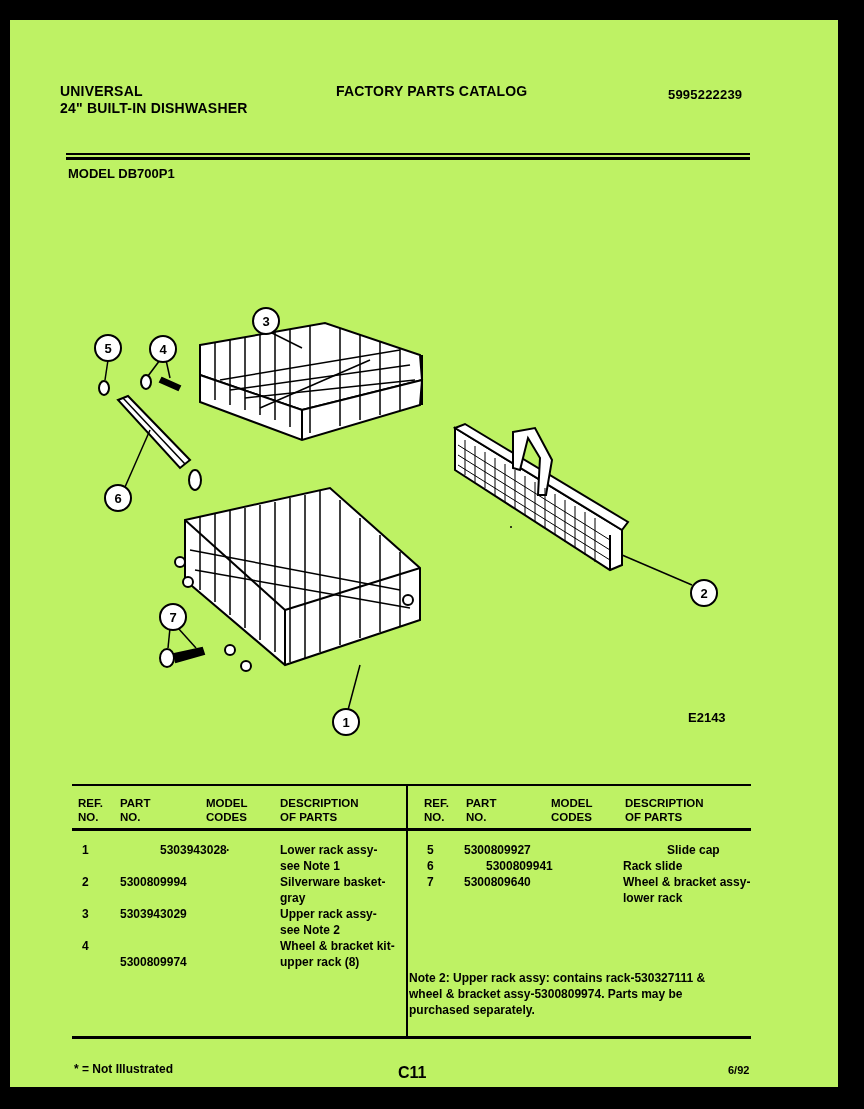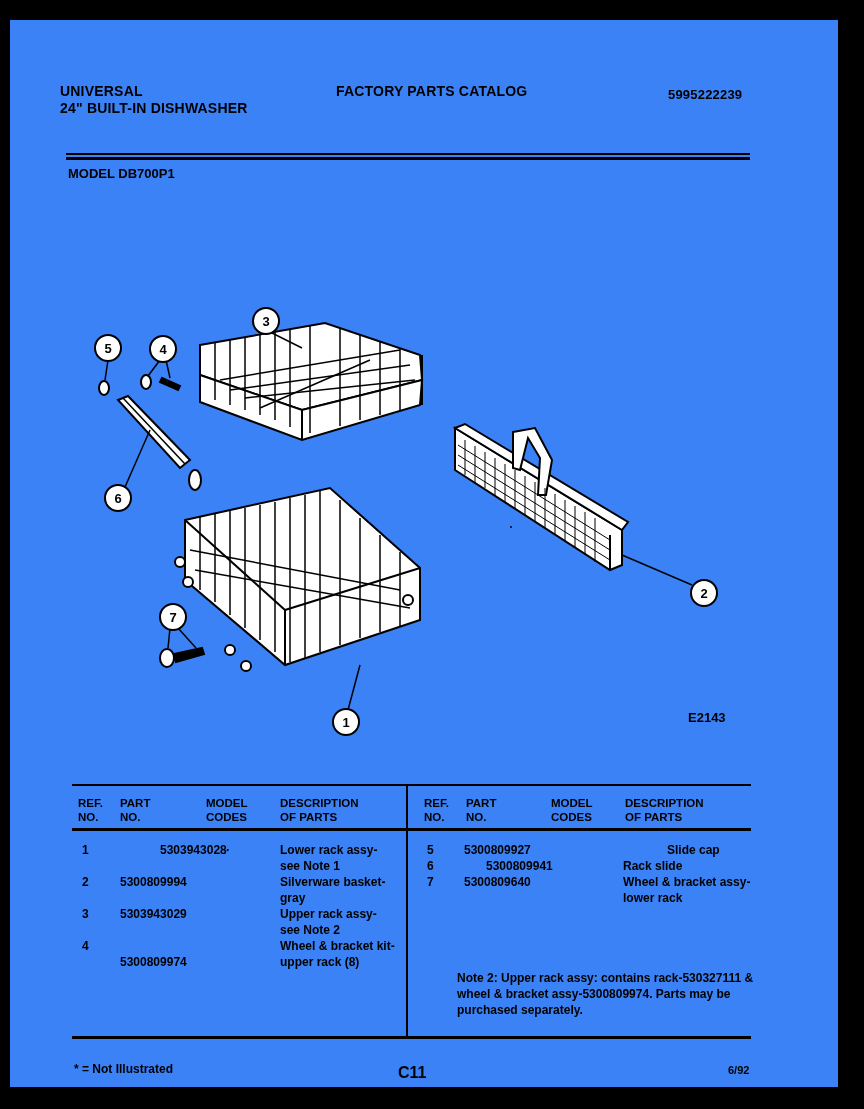--- a/index.html
+++ b/index.html
@@ -1,21 +1,21 @@
 <!DOCTYPE html>
 <html><head>
 <meta charset="utf-8">
 <style>
   html, body { margin: 0; padding: 0; }
   body {
     width: 864px; height: 1109px; background: #000; position: relative; overflow: hidden;
     font-family: "Liberation Sans", "DejaVu Sans", sans-serif; color: #000;
   }
   .page {
-    position: absolute; left: 10px; top: 20px; width: 828px; height: 1067px; background: #3b82f6;
+    position: absolute; left: 10px; top: 20px; width: 828px; height: 1067px; background: #bef264;
   }
   .hdr { position: absolute; font-weight: bold; font-size: 14px; letter-spacing: 0.2px; line-height: 17px; }
   .rule-thin { position: absolute; left: 56px; width: 684px; height: 2px; background: #000; }
   .rule-thick { position: absolute; left: 56px; width: 684px; height: 3px; background: #000; }
   .model { position: absolute; left: 58px; top: 146px; font-weight: bold; font-size: 13px; }
   .diagram { position: absolute; left: 60px; top: 270px; width: 720px; height: 470px; }
   .figcode { position: absolute; left: 678px; top: 690px; font-weight: bold; font-size: 13px; }
   .table-wrap { position: absolute; left: 62px; top: 764px; width: 679px; height: 254px; }
   .tline { position: absolute; background: #000; }
   .th { position: absolute; font-weight: bold; font-size: 11.5px; line-height: 14px; }
@@ -244,19 +244,19 @@
       <div class="td" style="left:414px; top:74px;">5300809941</div>
       <div class="td" style="left:551px; top:74px;">Rack slide</div>
     </div>
     <div>
       <div class="td" style="left:355px; top:90px;">7</div>
       <div class="td" style="left:392px; top:90px;">5300809640</div>
       <div class="td" style="left:551px; top:90px;">Wheel &amp; bracket assy-</div>
       <div class="td" style="left:551px; top:106px;">lower rack</div>
     </div>
 
-    <div class="note" style="left:337px; top:186px;padding-left:48px;">Note 2: Upper rack assy: contains rack-530327111 &amp; wheel &amp; bracket assy-5300809974.  Parts may be purchased separately.</div>
+    <div class="note" style="left:337px; top:186px;">Note 2: Upper rack assy: contains rack-530327111 &amp; wheel &amp; bracket assy-5300809974.  Parts may be purchased separately.</div>
   </div>
 
   <div class="foot" style="left:64px; top:1042px; font-size:12px;">* = Not Illustrated</div>
   <div class="foot" style="left:388px; top:1044px; font-size:16px;">C11</div>
   <div class="foot" style="left:718px; top:1044px; font-size:11px;">6/92</div>
 </div>
 
 </body></html>

